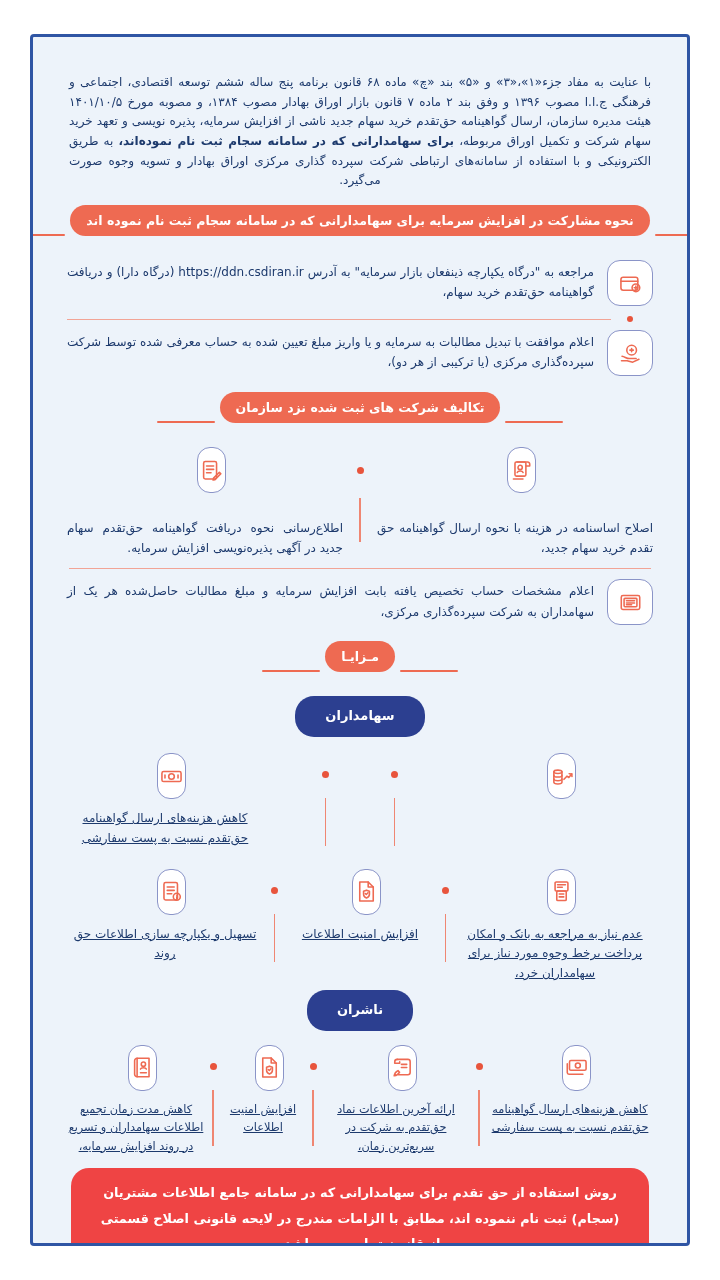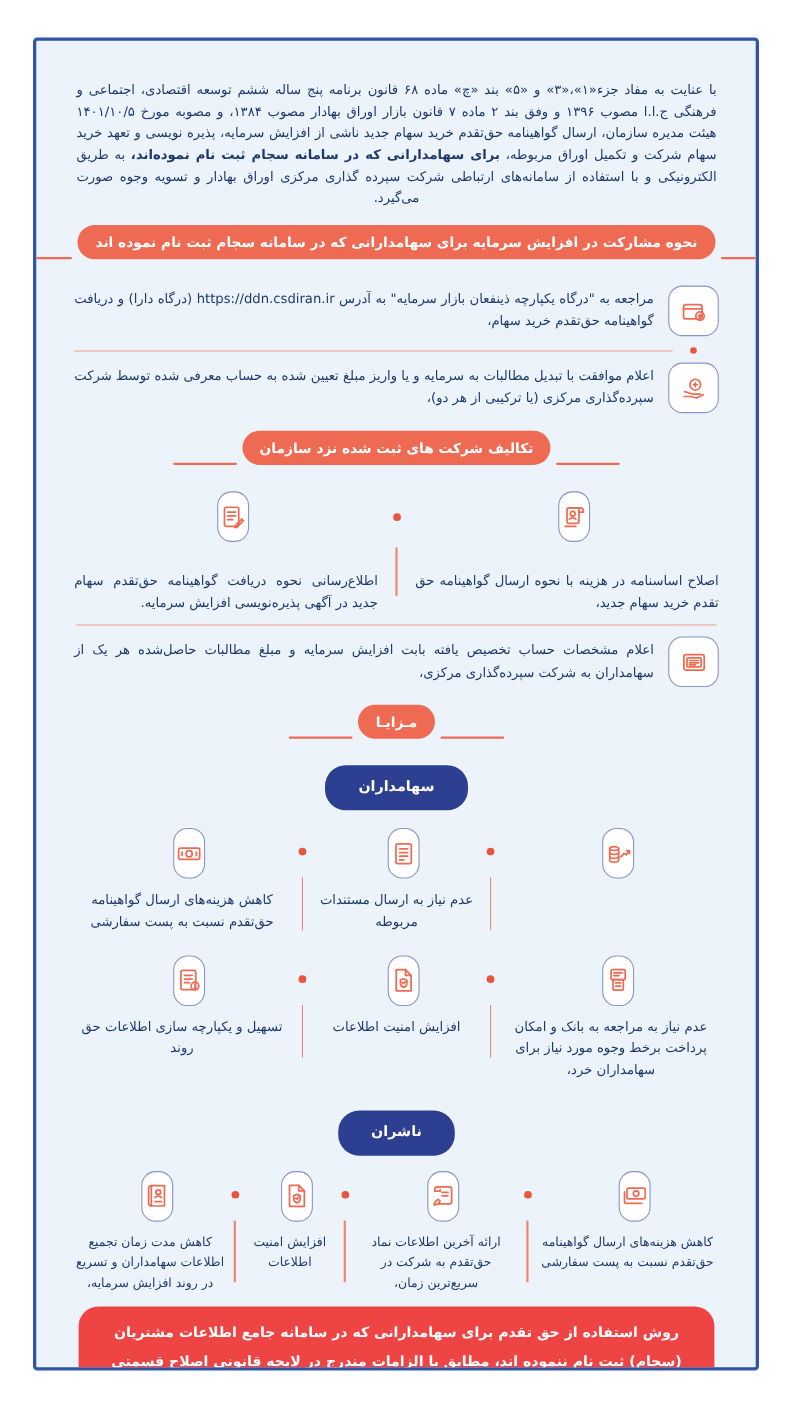--- a/index.html
+++ b/index.html
@@ -48,21 +48,21 @@
   .duty-sep .vline{width:1.5px;height:44px;background:#ef8672;margin-top:24px;}
   .hr{height:1px;background:#f2a496;margin:10px 2px;}
   
   .pill{
     background:#2c3f90;color:#ffffff;font-size:13px;font-weight:bold;
     padding:12px 30px;border-radius:19px;width:max-content;margin:10px auto 0;line-height:1.3;
   }
   
   .ben-row{display:flex;justify-content:space-between;margin-top:16px;align-items:flex-start;}
   .ben-col{display:flex;flex-direction:column;align-items:center;}
-  .ben-col .txt{margin:10px 0 0;color:#1d3a6d;font-size:12px;line-height:1.64;text-align:center;}
+  .ben-col .txt{margin:10px 0 0;color:#1d3a6d;font-size:12px;line-height:1.64;text-align:center;text-decoration:underline;}
   .ben-sep{display:flex;flex-direction:column;align-items:center;width:14px;flex:0 0 auto;}
   .ben-dot{width:7px;height:7px;border-radius:50%;background:#e8543c;margin-top:18px;}
   .ben-vline{width:1.5px;height:48px;background:#ef8672;margin-top:20px;}
   .w-r{width:196px;}.w-m{width:148px;}.w-l{width:196px;}
   .iw-1{width:166px;}.iw-2{width:150px;}.iw-3{width:84px;}.iw-4{width:138px;}
   .issuers .txt{font-size:11.3px;text-align:center;}
   .issuers .ben-vline{height:56px;}
   
   .note-box{
     background:#ef4444;border-radius:18px;color:#ffffff;font-size:12.8px;font-weight:bold;
@@ -180,29 +180,20 @@
             <path d="M5.2 11c0 .8 1.6 1.5 3.6 1.5s3.6-.7 3.6-1.5M5.2 14.2c0 .8 1.6 1.5 3.6 1.5s3.6-.7 3.6-1.5"></path>
             <path d="M14.2 14.5l2.6-2.8 1.7 1.2 2.6-3.2"></path>
             <path d="M18.8 9.5l2.3.2.2 2.3"></path>
           </svg>
         </span>
     </div>
     <div class="ben-sep">
       <span class="ben-dot"></span>
       <span class="ben-vline"></span>
     </div>
-    <div class="ben-col w-m">
-      <span class="icon-box">
-          <svg viewBox="0 0 24 24">
-            <rect x="5.8" y="4" width="12.4" height="16" rx="1.5"></rect>
-            <path d="M8.8 8h6.4M8.8 11h6.4M8.8 14h6.4M8.8 17h3.4"></path>
-          </svg>
-        </span>
-      <p class="txt">عدم نیاز به ارسال مستندات مربوطه</p>
-    </div>
     <div class="ben-sep">
       <span class="ben-dot"></span>
       <span class="ben-vline"></span>
     </div>
     <div class="ben-col w-l">
       <span class="icon-box">
           <svg viewBox="0 0 24 24">
             <rect x="3.5" y="7.5" width="17" height="9" rx="1.5"></rect>
             <circle cx="12" cy="12" r="2.5"></circle>
             <path d="M6.2 10.6v2.8M17.8 10.6v2.8"></path>
@@ -249,21 +240,21 @@
             <rect x="5.3" y="4" width="12" height="15.5" rx="1.5"></rect>
             <path d="M8.2 8h6.2M8.2 11h6.2M8.2 14h4"></path>
             <circle cx="16.7" cy="16.7" r="3.1"></circle>
             <path d="M16.7 15.3v.1M16.7 16.8v1.6"></path>
           </svg>
         </span>
       <p class="txt">تسهیل و یکپارچه سازی اطلاعات حق روند</p>
     </div>
   </div>
 
-  <div class="pill" style="margin-top:26px;">ناشران</div>
+  <div class="pill" style="margin-top:6px;">ناشران</div>
 
   <div class="ben-row issuers" style="margin-top:14px;">
     <div class="ben-col iw-1">
       <span class="icon-box">
           <svg viewBox="0 0 24 24">
             <rect x="5.8" y="5.8" width="14.7" height="8.7" rx="1.2"></rect>
             <circle cx="13.2" cy="10.2" r="2.2"></circle>
             <path d="M3.8 8.8v7.7c0 .8.7 1.5 1.5 1.5h12.4"></path>
           </svg>
         </span>

